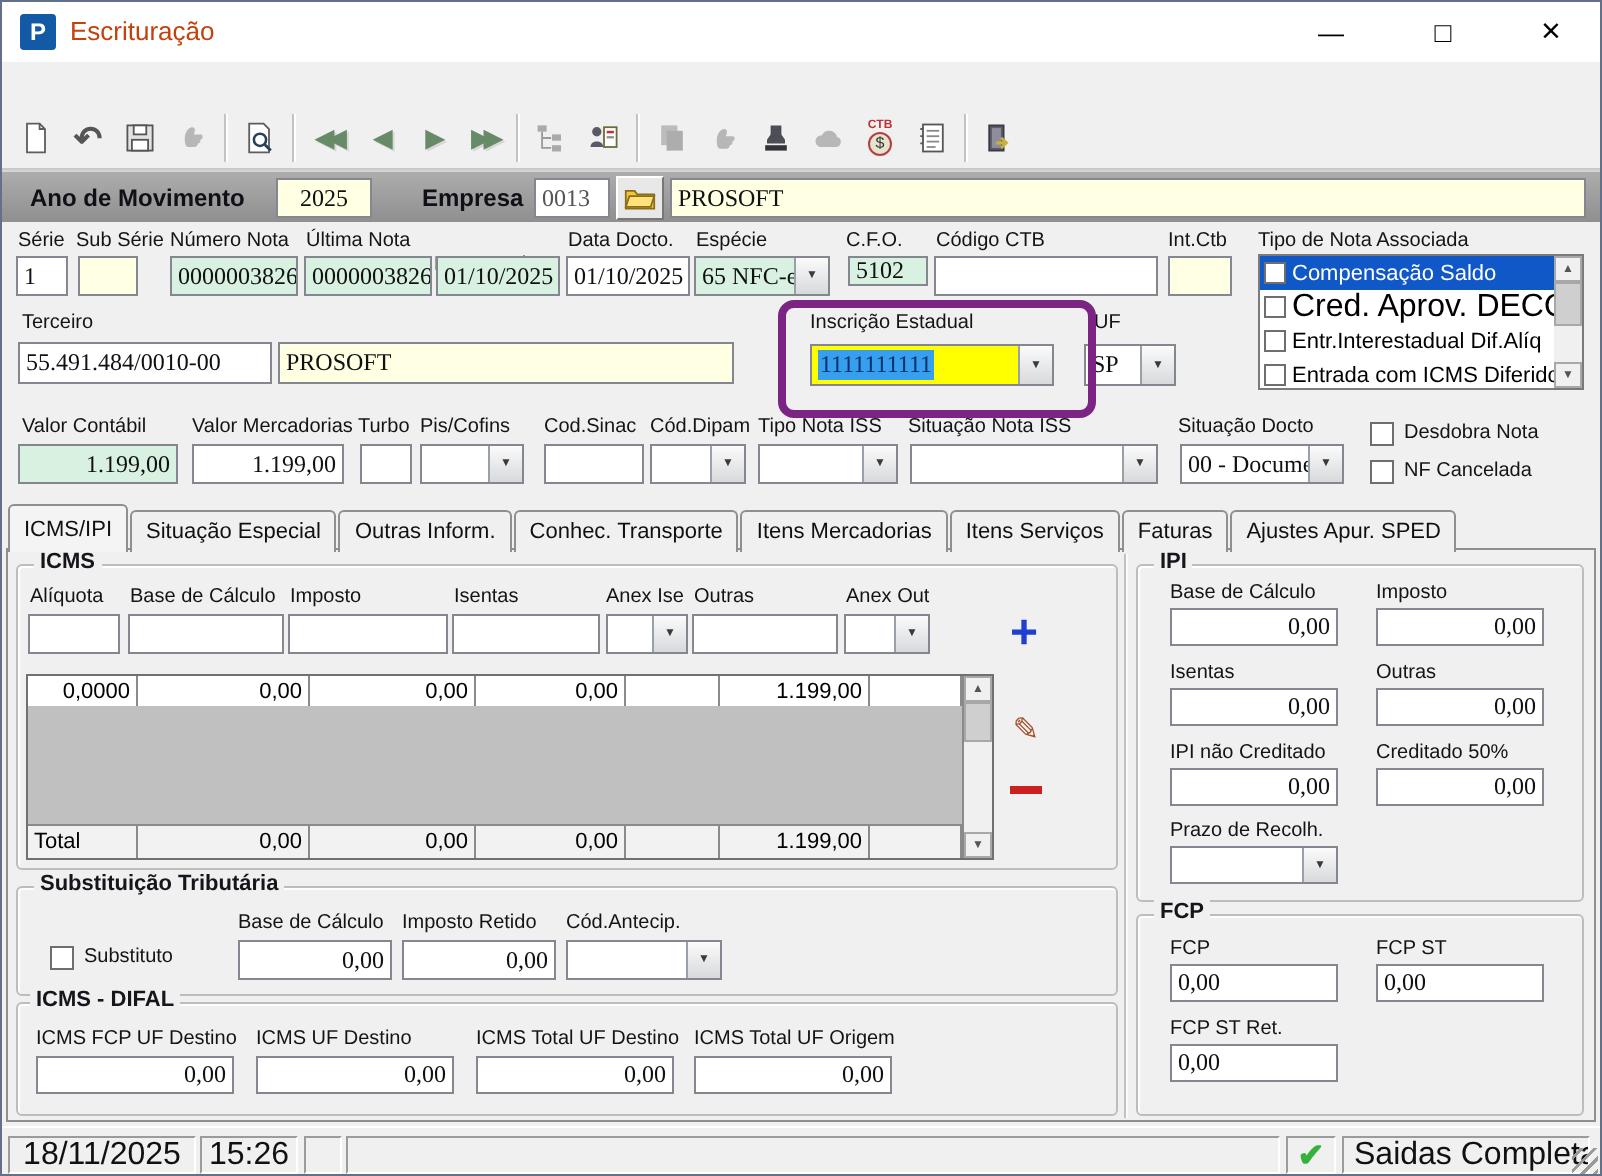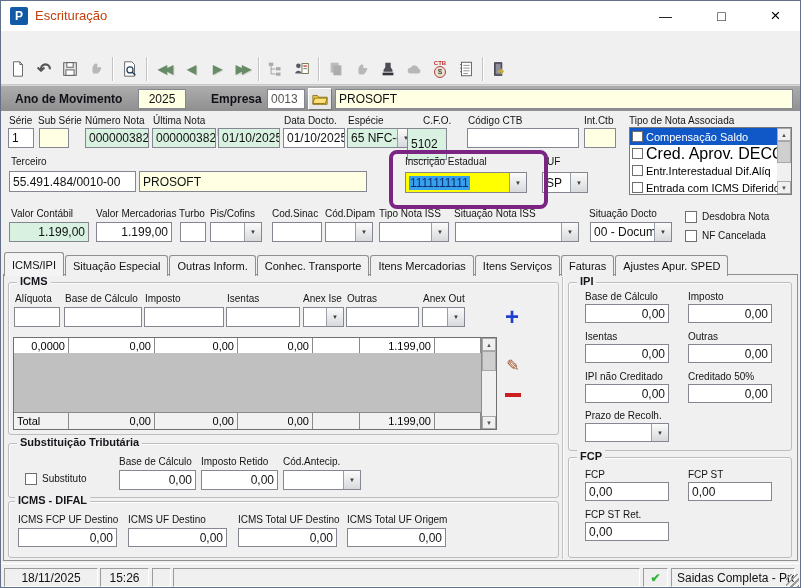--- a/index.html
+++ b/index.html
@@ -1,41 +1,41 @@
 <!DOCTYPE html>
 <html><head>
 <meta charset="utf-8">
 <style>
   html,body{margin:0;padding:0;background:#d8d8d8;font-family:"Liberation Sans",sans-serif;}
   .win{position:relative;width:801px;height:588px;background:#f0f0f0;border:1px solid #62708a;box-sizing:border-box;overflow:hidden;}
   .abs{position:absolute;}
   .lbl{position:absolute;font-size:10px;color:#141414;white-space:nowrap;}
   .blbl{position:absolute;font-size:12px;font-weight:bold;color:#101018;white-space:nowrap;}
   .fld{position:absolute;background:#fff;border:1px solid #84878f;font-size:12px;color:#111;
-       display:flex;align-items:center;padding:0 3px;box-sizing:border-box;overflow:hidden;white-space:nowrap;}
+       display:flex;align-items:center;padding:0 3px;box-sizing:border-box;overflow:hidden;white-space:nowrap;font-family:Liberation Serif, serif;}
   .fld.r{justify-content:flex-end;}
   .mint{background:#d8f1e1;}
   .cream{background:#ffffe3;}
   .combo{padding:0;}
   .combo .txt{flex:1;padding:0 3px;overflow:hidden;white-space:nowrap;display:flex;align-items:center;height:100%;}
   .combo .arr{width:16px;height:100%;border-left:1px solid #9aa0a8;background:linear-gradient(#fbfbfb,#d7d9dc);
        display:flex;align-items:center;justify-content:center;font-size:6px;color:#3a3a3a;flex:0 0 16px;}
   .grp{position:absolute;border:1px solid #bdbdbd;border-radius:3px;box-shadow:inset 1px 1px 0 #fdfdfd;}
   .grpt{position:absolute;font-size:11px;font-weight:bold;color:#15151c;background:#f0f0f0;padding:0 3px;white-space:nowrap;z-index:3;}
   .cb{position:absolute;width:12px;height:12px;background:#fff;border:1px solid #6e6e6e;box-sizing:border-box;}
   .tbtn{width:26px;height:26px;display:flex;align-items:center;justify-content:center;flex:0 0 auto;}
   .tsep{width:1px;height:24px;background:#c3c3c3;border-right:1px solid #fff;margin:0 3px;flex:0 0 auto;}
   .navg{font-size:12px;color:#678b67;letter-spacing:-3px;text-shadow:1px 1px 0 #d8d8d8;font-weight:bold;}
   .tab{height:20px;display:flex;align-items:center;padding:0 7px;font-size:11px;color:#101010;
        background:#f0f0f0;border:1px solid #8f8f8f;border-bottom:none;border-radius:3px 3px 0 0;margin-right:1px;}
   .tab.active{height:23px;background:#f4f4f4;position:relative;z-index:4;}
   .cell{height:100%;display:flex;align-items:center;justify-content:flex-end;padding:0 3px;
         box-sizing:border-box;border-right:1px solid #8a8a8a;font-size:11px;background:#fff;overflow:hidden;}
   .sbcell{position:absolute;height:19px;top:4px;border:1px solid;border-color:#9b9b9b #fff #fff #9b9b9b;
-        background:#f0f0f0;font-size:12px;color:#111;display:flex;align-items:center;padding:0 5px;box-sizing:border-box;overflow:hidden;white-space:nowrap;}
+        background:#f0f0f0;font-size:16px;color:#111;display:flex;align-items:center;padding:0 5px;box-sizing:border-box;overflow:hidden;white-space:nowrap;}
   .sarrow{height:13px;background:#f0f0f0;border:1px solid #a8a8a8;display:flex;align-items:center;justify-content:center;font-size:6px;color:#555;box-sizing:border-box;}
   .sthumb{background:#cfcfcf;border:1px solid #a8a8a8;box-sizing:border-box;}
   svg{display:block;}
 </style>
 </head>
 <body>
 
 <div class="win">
 
   <div class="abs" style="left:0;top:0;width:799px;height:30px;background:#fff;">
@@ -213,21 +213,21 @@
   <div class="fld mint" style="left:217px;top:127px;width:62px;height:20px;">
       <span>01/10/2025</span>
     </div>
   <div class="fld" style="left:282px;top:127px;width:62px;height:20px;">
       <span>01/10/2025</span>
     </div>
   <div class="fld combo mint" style="left:346px;top:127px;width:68px;height:20px;">
     <span class="txt">65   NFC-e</span>
     <span class="arr">▼</span>
     </div>
-  <div class="fld mint" style="left:406px;top:127px;width:40px;height:32px;align-items:center;">
+  <div class="fld mint" style="left:423px;top:127px;width:40px;height:15px;align-items:center;">
       <span>5102</span>
     </div>
   <div class="fld" style="left:466px;top:127px;width:112px;height:20px;">
       <span></span>
     </div>
   <div class="fld cream" style="left:583px;top:127px;width:32px;height:20px;">
       <span></span>
     </div>
 
   <div class="abs" style="left:628px;top:126px;width:163px;height:68px;background:#fff;border:1px solid #7a7a7a;box-sizing:border-box;overflow:hidden;">

